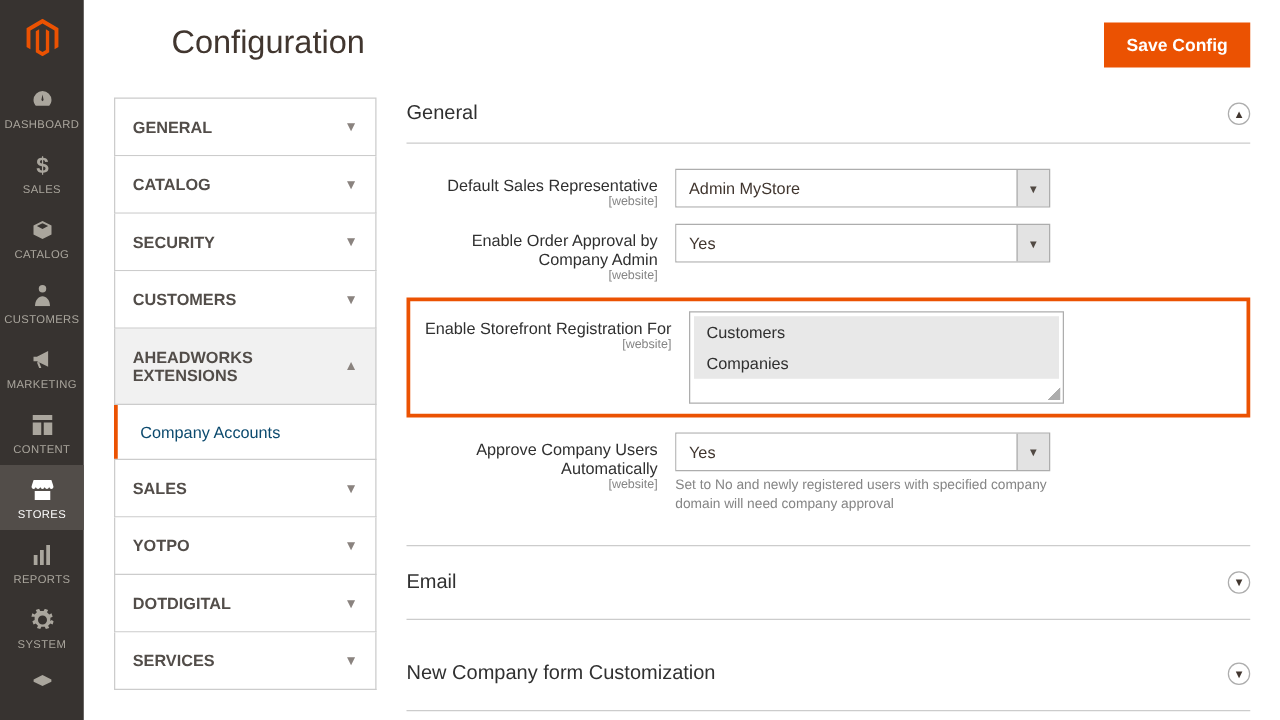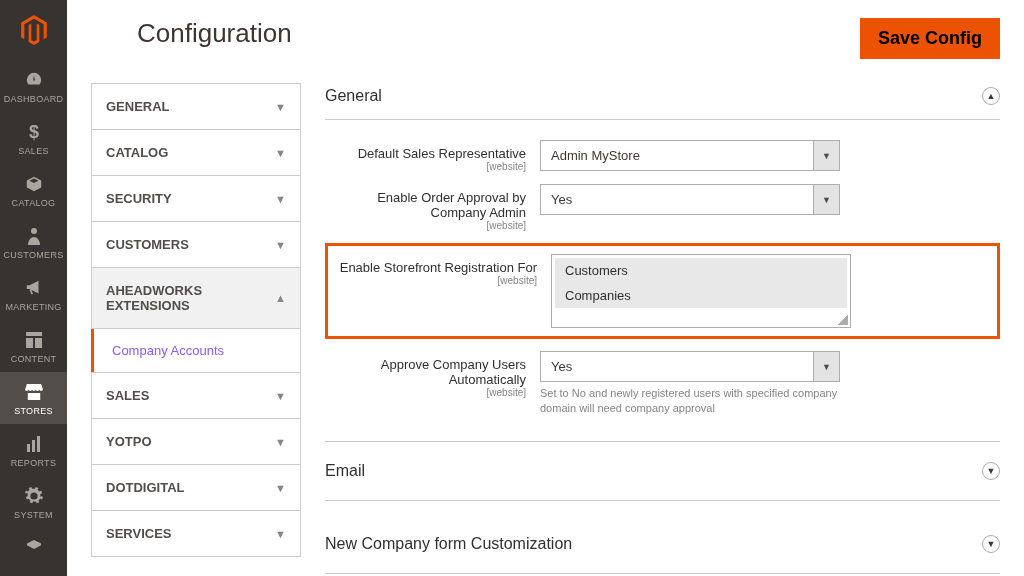--- a/index.html
+++ b/index.html
@@ -10,30 +10,30 @@
 .rail-logo { width: 67px; height: 60px; display: flex; align-items: center; justify-content: center; }
 .rail-item { width: 67px; padding: 10px 0 8px 0; display: flex; flex-direction: column; align-items: center; cursor: pointer; }
 .rail-item.active { background: #524d49; }
 .rail-icon { width: 20px; height: 20px; display: flex; align-items: center; justify-content: center; color: #aaa69d; margin-bottom: 4px; }
 .rail-label { font-size: 9px; color: #aaa69d; letter-spacing: 0.3px; text-transform: uppercase; }
 
 
 .main { position: absolute; left: 67px; top: 0; right: 0; height: 576px; background: #fff; overflow-y: auto; }
 .header { padding: 18px 24px 0 24px; display: flex; justify-content: space-between; align-items: flex-start; }
 .page-title { font-size: 26px; font-weight: 400; color: #41362f; margin-left: 46px; }
-.save-btn { background: #eb5202; color: #000000; border: none; padding: 10px 18px; font-size: 18px; font-weight: 600; cursor: pointer; }
+.save-btn { background: #eb5202; color: #ffffff; border: none; padding: 10px 18px; font-size: 14px; font-weight: 600; cursor: pointer; }
 
 
 .content { padding: 24px 24px 0 24px; display: flex; gap: 24px; }
 .sidebar { width: 210px; flex-shrink: 0; }
 .side-item { border: 1px solid #ccc; border-top: none; padding: 15px 14px; display: flex; justify-content: space-between; align-items: center; cursor: pointer; background: #fff; font-size: 13px; font-weight: 600; color: #524d49; text-transform: uppercase; }
 .side-item:first-child { border-top: 1px solid #ccc; }
 .side-item.expanded { background: #f1f1f1; }
 .side-sub { border: 1px solid #ccc; border-top: none; background: #fff; }
-.side-sub-item { padding: 14px 14px 14px 18px; font-size: 13px; color: #8b5cf6; border-left: 3px solid #eb5202; margin-left: -1px; cursor: pointer; }
+.side-sub-item { padding: 14px 14px 14px 18px; font-size: 13px; color: #0c4a6e; border-left: 3px solid #eb5202; margin-left: -1px; cursor: pointer; }
 .chev { font-size: 11px; color: #8a837f; }
 
 
 .panel { flex: 1; min-width: 0; }
 .section-head { display: flex; justify-content: space-between; align-items: center; padding: 14px 0; border-bottom: 1px solid #ccc; margin-bottom: 14px; cursor: pointer; }
 .section-head.first-head { border-top: none; padding-top: 4px; }
 .section-title { font-size: 16px; color: #303030; font-weight: 400; }
 .coll-icon { width: 18px; height: 18px; border: 1px solid #adadad; border-radius: 50%; display: flex; align-items: center; justify-content: center; font-size: 9px; color: #41362f; }
 
 .section-head.collapsed { border-bottom: 1px solid #ccc; margin-bottom: 14px; padding: 20px 0; }

